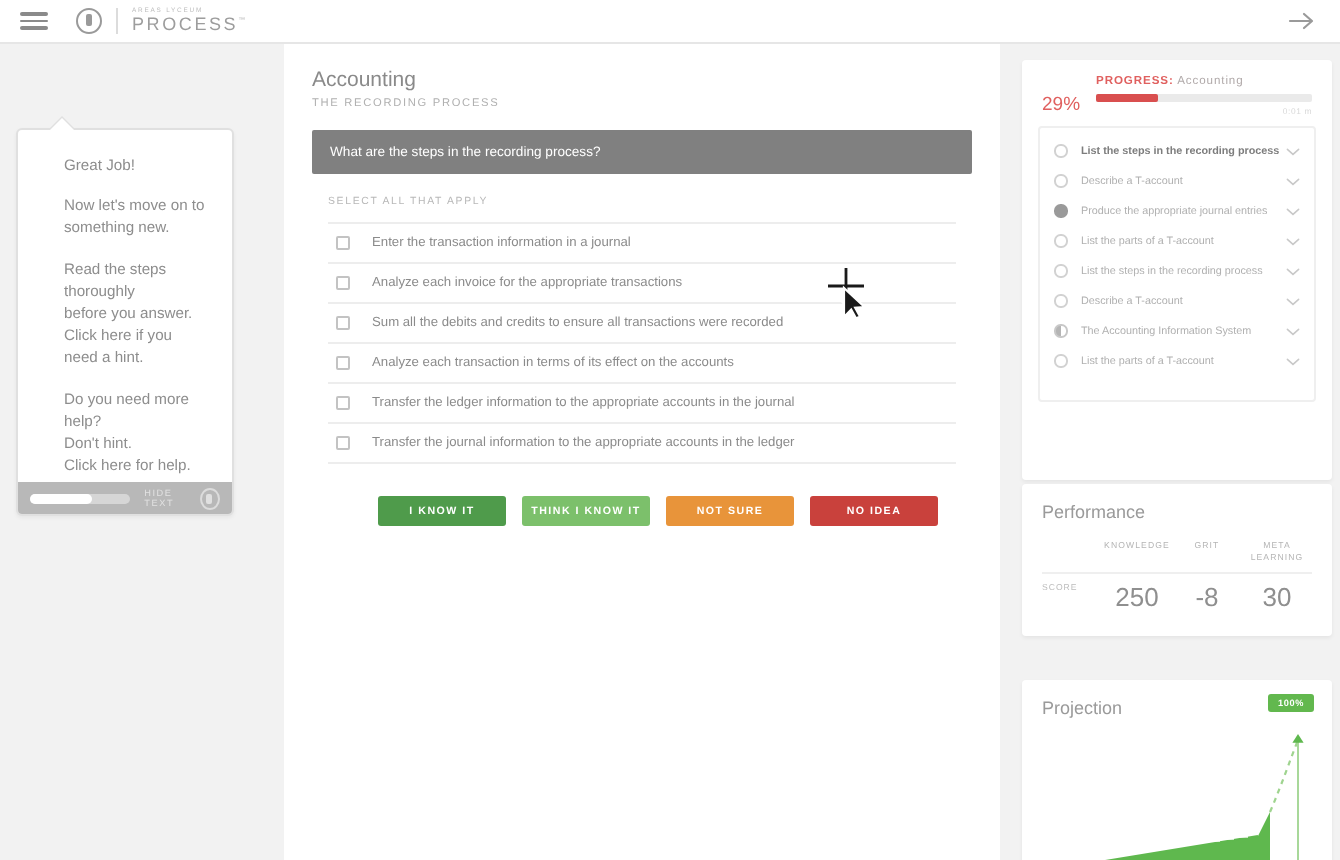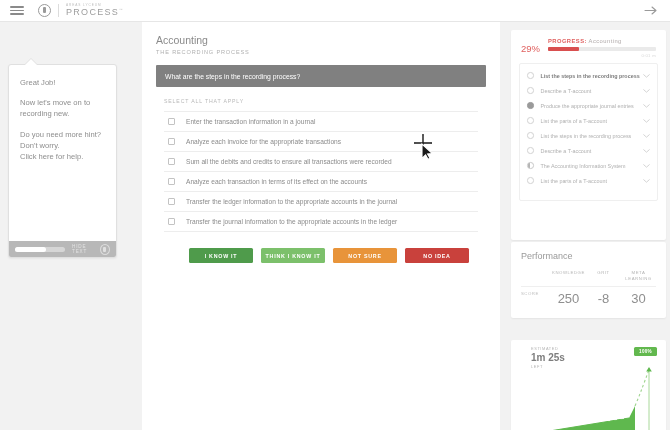--- a/index.html
+++ b/index.html
@@ -53,20 +53,21 @@
   }
   .coach-meta { margin-left: 7px; }
   .coach-name { font-size: 10.5px; color: #6f6f6f; font-weight: 400; }
   .coach-help { font-size: 5.4px; letter-spacing: 0.7px; color: #a9a9a9; margin-top: 2px; }
 
   
   .bubble {
     position: absolute; left: 8px; top: 42px; width: 109px; height: 194px;
     background: #ffffff; border: 1px solid #e0e0e0; border-radius: 3px;
     box-shadow: 0 1px 2px rgba(0,0,0,0.05);
+    padding-left: 12px;
   }
   .bubble:before {
     content:""; position: absolute; top: -6px; left: 16px;
     border-left: 6px solid transparent; border-right: 6px solid transparent;
     border-bottom: 6px solid #ffffff; z-index: 2;
   }
   .bubble:after {
     content:""; position: absolute; top: -7px; left: 15px;
     border-left: 7px solid transparent; border-right: 7px solid transparent;
     border-bottom: 7px solid #e0e0e0; z-index: 1;
@@ -128,21 +129,21 @@
   
   .right-col { position: absolute; left: 505px; top: 22px; width: 165px; height: 408px; }
   .panel {
     position: absolute; left: 6px; width: 155px; background: #ffffff;
     border-radius: 2px; box-shadow: 0 1px 2px rgba(0,0,0,0.06);
   }
   .panel-title { font-size: 9px; color: #9a9a9a; padding: 9px 0 0 10px; font-weight: 400; }
 
   
   .panel-history { top: 8px; height: 210px; }
-  .prog-row { display: flex; align-items: center; padding: 8px 10px 0 10px; }
+  .prog-row { display: flex; align-items: flex-end; padding: 8px 10px 0 10px; }
   .prog-pct { font-size: 9.5px; color: #e0605f; font-weight: 400; width: 24px; flex: none; }
   .prog-right { flex: 1; margin-left: 3px; }
   .prog-caption { font-size: 5.8px; letter-spacing: 0.45px; }
   .prog-caption .pk { color: #e0605f; font-weight: 700; }
   .prog-caption .pv { color: #b0a9a9; }
   .prog-track { margin-top: 3px; height: 4px; background: #eaeaea; border-radius: 1px; position: relative; }
   .prog-fill { position: absolute; left: 0; top: 0; height: 4px; background: #d94f4f; border-radius: 1px; width: 29%; }
   .prog-time { text-align: right; font-size: 4.2px; color: #d8d8d8; margin-top: 2px; letter-spacing: 0.3px; }
 
   .hist-box { margin: 5px 8px 0 8px; border: 1px solid #efefef; border-radius: 2px; padding: 4px 0; height: 138px; overflow: hidden; }
@@ -205,24 +206,29 @@
         <path d="M1 5.5 H11.5 M8 2 L12 5.5 L8 9" stroke="#9a9a9a" stroke-width="1.1" fill="none" stroke-linecap="round" stroke-linejoin="round"></path>
       </svg>
     </div>
   </div>
 
   <div class="coach-col">
 
     <div class="bubble">
       <div class="bubble-body">
         <div class="bubble-p">Great Job!</div>
-        <div class="bubble-p">Now let's move on to recording new.</div>
+        <div class="bubble-p">Now let's move on to something new.</div>
         <div class="bubble-p">
-          <span>Do you need more hint?</span><br>
-          <span>Don't worry.</span><br>
+          <span>Read the steps thoroughly</span><br>
+          <span>before you answer.</span><br>
+          <span>Click here if you need a hint.</span>
+        </div>
+        <div class="bubble-p">
+          <span>Do you need more help?</span><br>
+          <span>Don't hint.</span><br>
           <span>Click here for help.</span>
         </div>
       </div>
       <div class="bubble-foot">
         <div class="slider-track">
           <div class="slider-fill"></div>
         </div>
         <div class="hide-text">HIDE TEXT</div>
         <div class="foot-btn">
             <i></i>
@@ -377,26 +383,22 @@
       <div class="perf-divider"></div>
       <div class="perf-vals">
         <div class="perf-score-lbl">SCORE</div>
         <div class="perf-v">250</div>
         <div class="perf-v">-8</div>
         <div class="perf-v">30</div>
       </div>
     </div>
 
     <div class="panel panel-proj">
+      <div class="panel-title">Projection</div>
       <div class="proj-badge" style="background: rgb(98, 184, 78);">100%</div>
-      <div class="proj-est">
-        <div class="proj-est-lbl">ESTIMATED</div>
-        <div class="proj-est-val">1m 25s</div>
-        <div class="proj-est-sub">LEFT</div>
-      </div>
       <svg class="proj-svg" viewBox="0 0 155 78" preserveAspectRatio="none">
         <path d="M8 70 L118 52 L124 40 L124 70 Z" fill="#5fb84e"></path>
         <path d="M8 70 L118 52" stroke="#5fb84e" stroke-width="1" fill="none"></path>
         <path d="M124 40 C130 26 134 14 138 4" stroke="#9fd48f" stroke-width="1.1" fill="none" stroke-dasharray="2.5 2.5"></path>
         <line x1="138" y1="2" x2="138" y2="72" stroke="#9fd48f" stroke-width="0.9"></line>
         <polygon points="138,1 135.2,5.4 140.8,5.4" fill="#5fb84e"></polygon>
         <rect x="95" y="52.5" width="4" height="2.4" fill="#ffffff" opacity="0.85"></rect>
         <rect x="102" y="51.5" width="4" height="2.4" fill="#ffffff" opacity="0.85"></rect>
         <rect x="109" y="50.5" width="4" height="2.4" fill="#ffffff" opacity="0.85"></rect>
       </svg>

